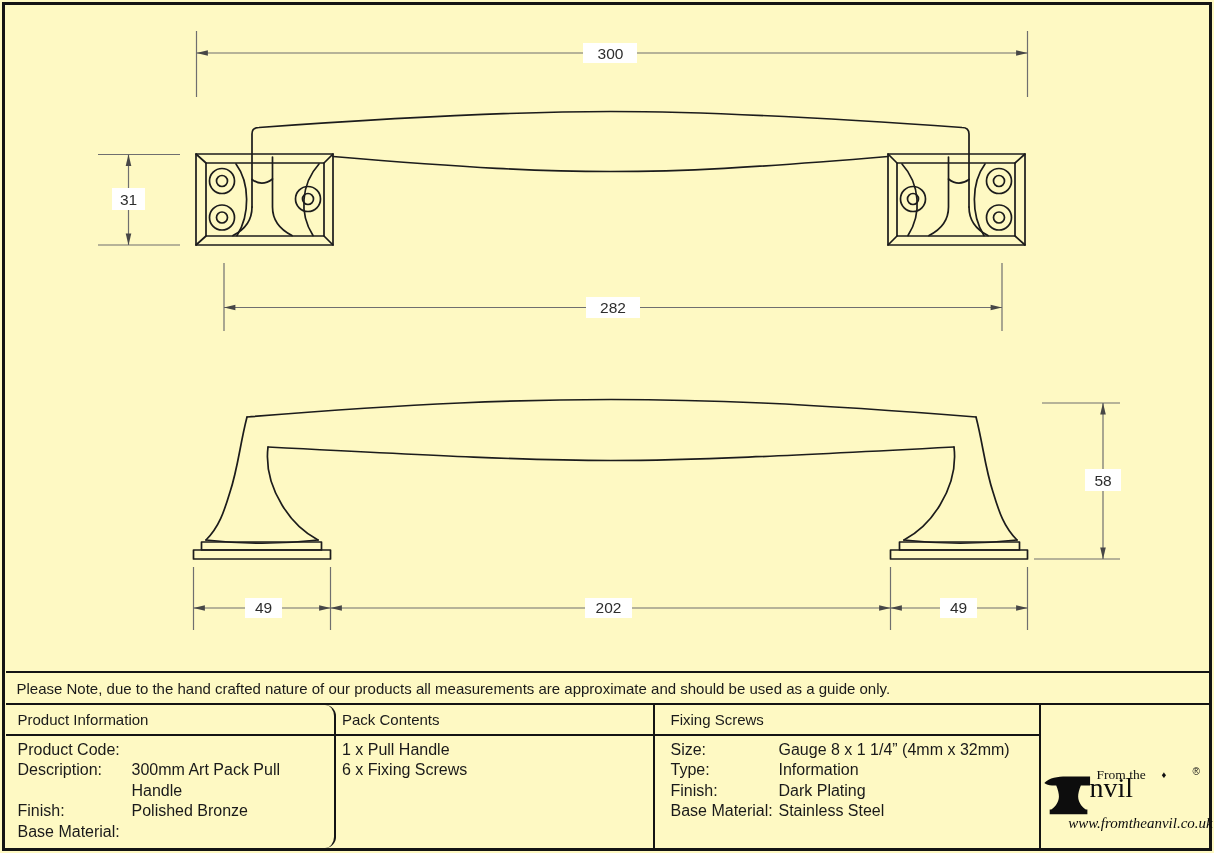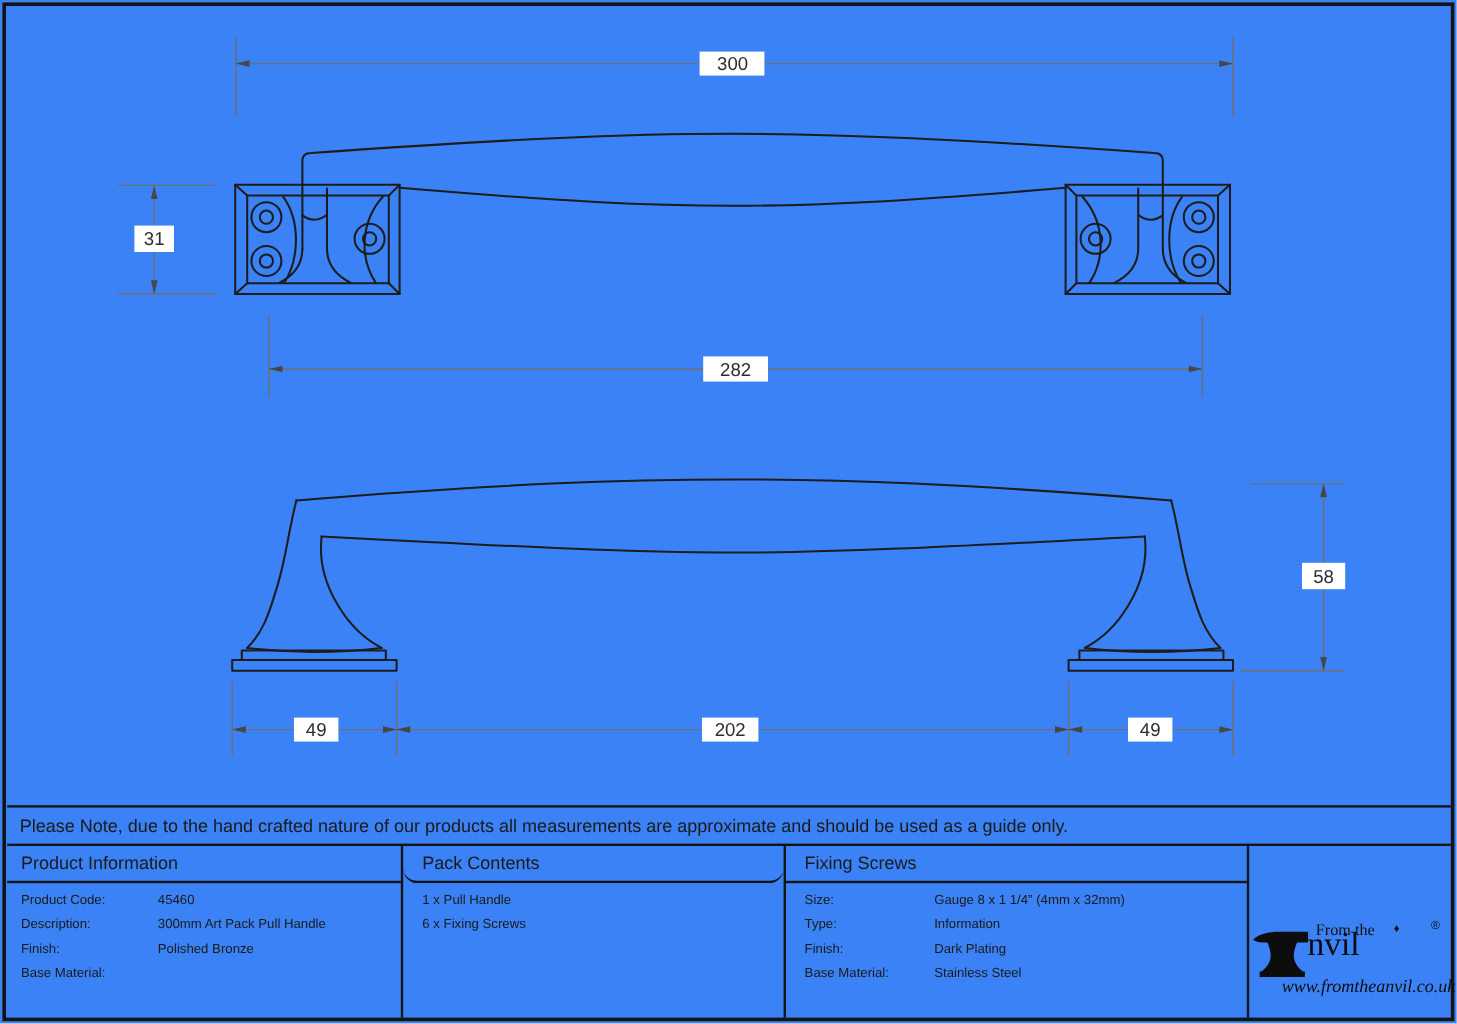--- a/index.html
+++ b/index.html
@@ -1,38 +1,38 @@
 <!DOCTYPE html>
 <html><head>
 <meta charset="utf-8">
 <style>
   html,body{margin:0;padding:0;background:#fff;}
-  #page{position:relative;width:1214px;height:853px;background:#3b82f6;
+  #page{position:relative;width:1214px;height:853px;background:#fef9c3;
         font-family:"Liberation Sans",sans-serif;color:#1a1a1a;overflow:hidden;}
   .frame{position:absolute;left:2px;top:2px;right:2px;bottom:2px;border:3.5px solid #141414;}
   svg.draw{position:absolute;left:0;top:0;}
   .o{stroke:#1c1c1c;stroke-width:1.7;fill:none;stroke-linecap:round;stroke-linejoin:round;}
   .d line{stroke:#6f6f6f;stroke-width:1.2;fill:none;}
   .mask{fill:#ffffff;stroke:none;}
   .dt{font-size:15.5px;fill:#2d2d2d;text-anchor:middle;font-family:"Liberation Sans",sans-serif;}
   .bottom{position:absolute;left:5.5px;right:5.5px;top:671px;bottom:5.5px;display:flex;flex-direction:column;}
   .note{flex:0 0 auto;height:34px;box-sizing:border-box;border-top:2.5px solid #141414;
         border-bottom:2.5px solid #141414;display:flex;align-items:center;padding-left:11px;font-size:15px;}
   .tbl{flex:1;display:flex;min-height:0;}
   .col{box-sizing:border-box;}
-  .col1{width:333px;border-right:2.5px solid #141414;}
+  .col1{width:333px;border-right:2.5px solid #141414;border-radius:11px;}
   .col2{width:322px;border-right:2.5px solid #141414;}
   .col3{width:388px;border-right:2.5px solid #141414;}
   .col4{flex:1;display:flex;align-items:center;justify-content:center;margin-top:46px;}
   .hdr{height:30.5px;box-sizing:border-box;border-bottom:2.5px solid #141414;
        display:flex;align-items:center;font-size:15px;}
   .col1 .hdr,.col1 .bodyc{padding-left:12px;}
-  .col2 .hdr,.col2 .bodyc{padding-left:16px;border-radius:12px;}
+  .col2 .hdr,.col2 .bodyc{padding-left:6px;}
   .col3 .hdr,.col3 .bodyc{padding-left:15px;}
-  .bodyc{padding-top:4px;font-size:11px;line-height:20.6px;}
+  .bodyc{padding-top:4px;font-size:16px;line-height:20.6px;}
   .kv{display:flex;}
   .col1 .k{flex:0 0 114px;}
   .col3 .k{flex:0 0 108px;}
   .v{flex:1;}
   
   .logo{position:relative;width:168px;height:66px;}
   .anvil{position:absolute;left:0;top:9px;width:52px;height:40px;}
   .fromthe{position:absolute;left:56px;top:1px;font-family:"Liberation Serif",serif;font-size:13.5px;color:#111;}
   .diamond{position:absolute;left:121px;top:3px;font-size:9.5px;color:#111;}
   .nvil{position:absolute;left:49px;top:-3px;font-family:"Liberation Serif",serif;
@@ -176,21 +176,20 @@
       <span>Please Note, due to the hand crafted nature of our products all measurements are approximate and should be used as a guide only.</span>
     </div>
 
     <div class="tbl">
 
       <div class="col col1">
         <div class="hdr">Product Information</div>
         <div class="bodyc">
           <div class="kv">
             <span class="k">Product Code:</span>
-            <span class="v">45460</span>
           </div>
           <div class="kv">
             <span class="k">Description:</span>
             <span class="v">300mm Art Pack Pull Handle</span>
           </div>
           <div class="kv">
             <span class="k">Finish:</span>
             <span class="v">Polished Bronze</span>
           </div>
           <div class="kv">

